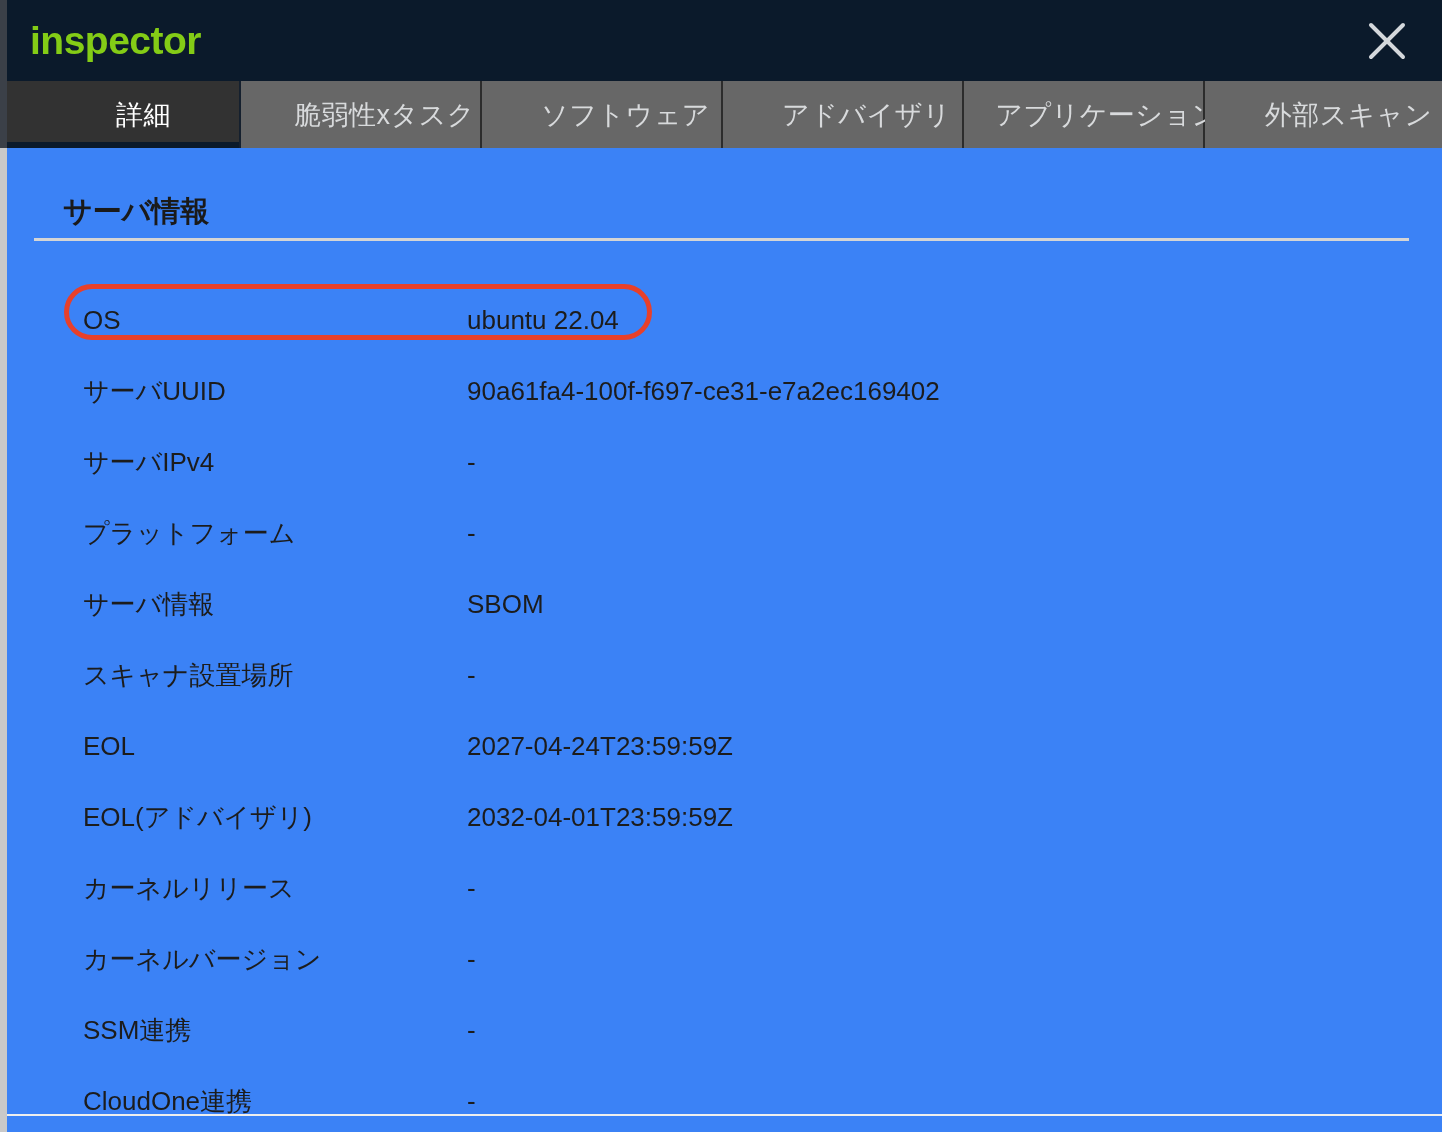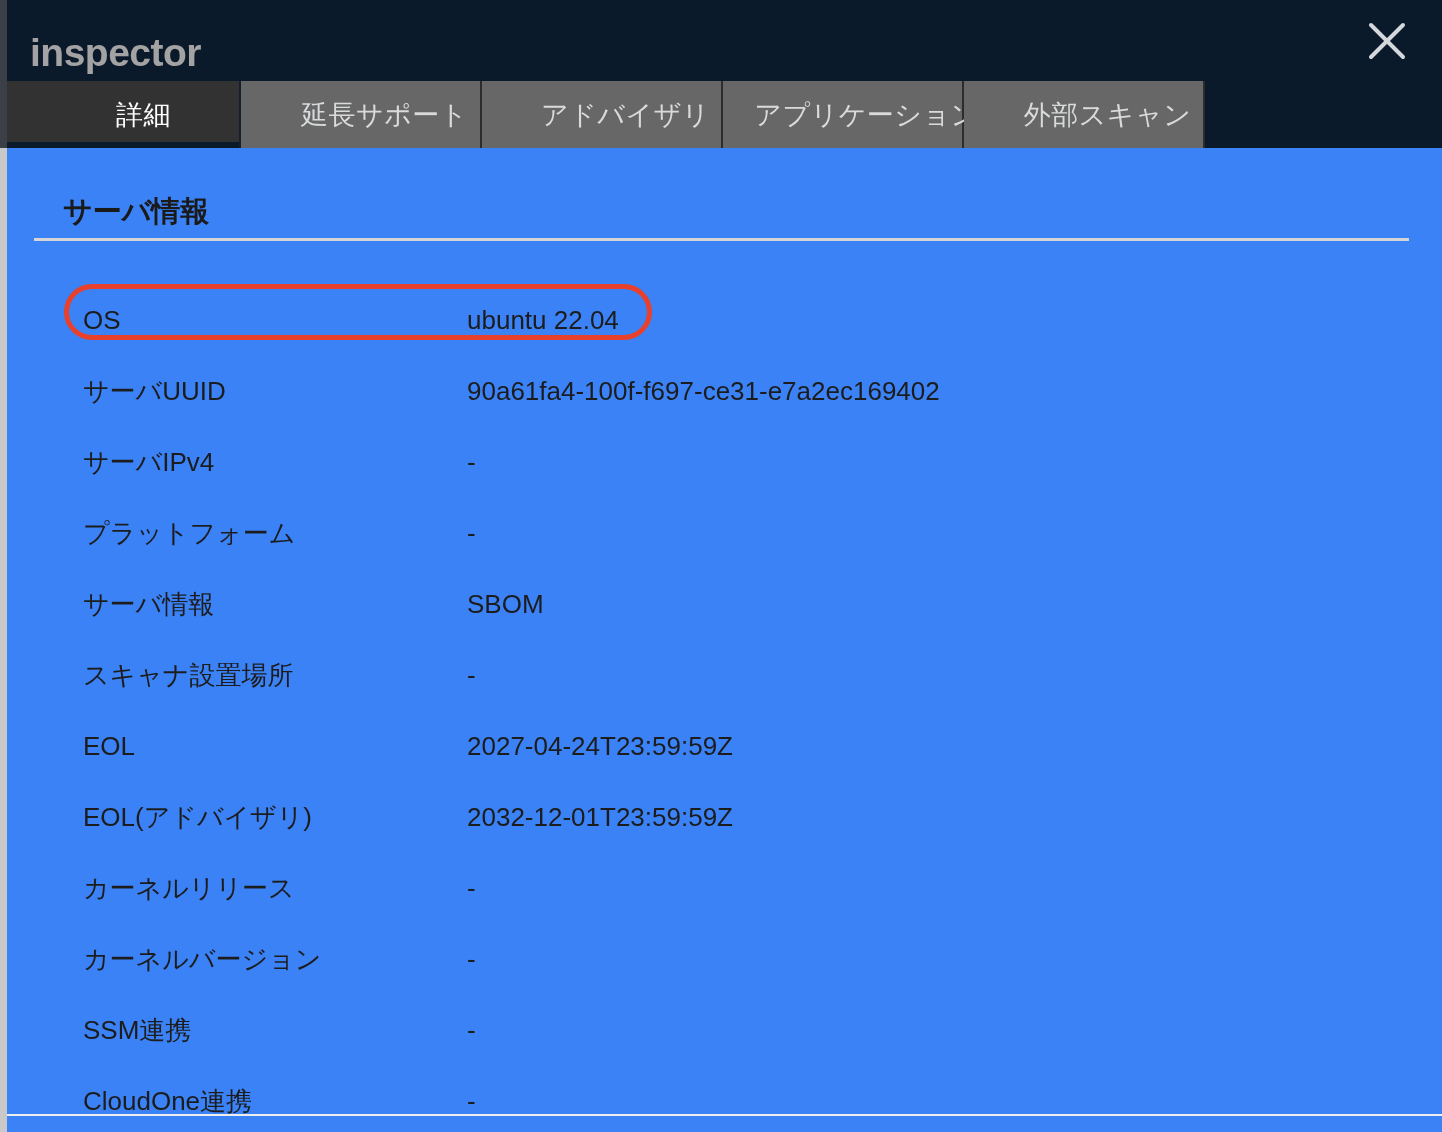--- a/index.html
+++ b/index.html
@@ -49,25 +49,25 @@
     left: 0;
     top: 0;
     width: 1442px;
     height: 81px;
     background: #0b1a2b;
     box-sizing: border-box;
   }
   .header-title {
     position: absolute;
     left: 30px;
-    top: 28px;
+    top: 16px;
     font-size: 39px;
     font-weight: 700;
     letter-spacing: -0.5px;
-    color: #a3a3a3;
+    color: #84cc16;
     line-height: 49px;
     white-space: nowrap;
   }
   .close-button {
     position: absolute;
     right: 32px;
     top: 18px;
     width: 46px;
     height: 46px;
     cursor: pointer;
@@ -220,21 +220,24 @@
         <line x1="39" y1="7" x2="7" y2="39" stroke="#d4d8dc" stroke-width="4" stroke-linecap="round"></line>
       </svg>
     </div>
   </div>
 
   <div class="tabbar" id="tabbar">
       <div class="tab active">
         <span>詳細</span>
       </div>
       <div class="tab">
-        <span>延長サポート</span>
+        <span>脆弱性xタスク</span>
+      </div>
+      <div class="tab">
+        <span>ソフトウェア</span>
       </div>
       <div class="tab">
         <span>アドバイザリ</span>
       </div>
       <div class="tab">
         <span>アプリケーション</span>
       </div>
       <div class="tab">
         <span>外部スキャン</span>
       </div>
@@ -268,21 +271,21 @@
         <div class="info-row">
           <div class="info-label">スキャナ設置場所</div>
           <div class="info-value">-</div>
         </div>
         <div class="info-row">
           <div class="info-label">EOL</div>
           <div class="info-value">2027-04-24T23:59:59Z</div>
         </div>
         <div class="info-row">
           <div class="info-label">EOL(アドバイザリ)</div>
-          <div class="info-value">2032-12-01T23:59:59Z</div>
+          <div class="info-value">2032-04-01T23:59:59Z</div>
         </div>
         <div class="info-row">
           <div class="info-label">カーネルリリース</div>
           <div class="info-value">-</div>
         </div>
         <div class="info-row">
           <div class="info-label">カーネルバージョン</div>
           <div class="info-value">-</div>
         </div>
         <div class="info-row">

